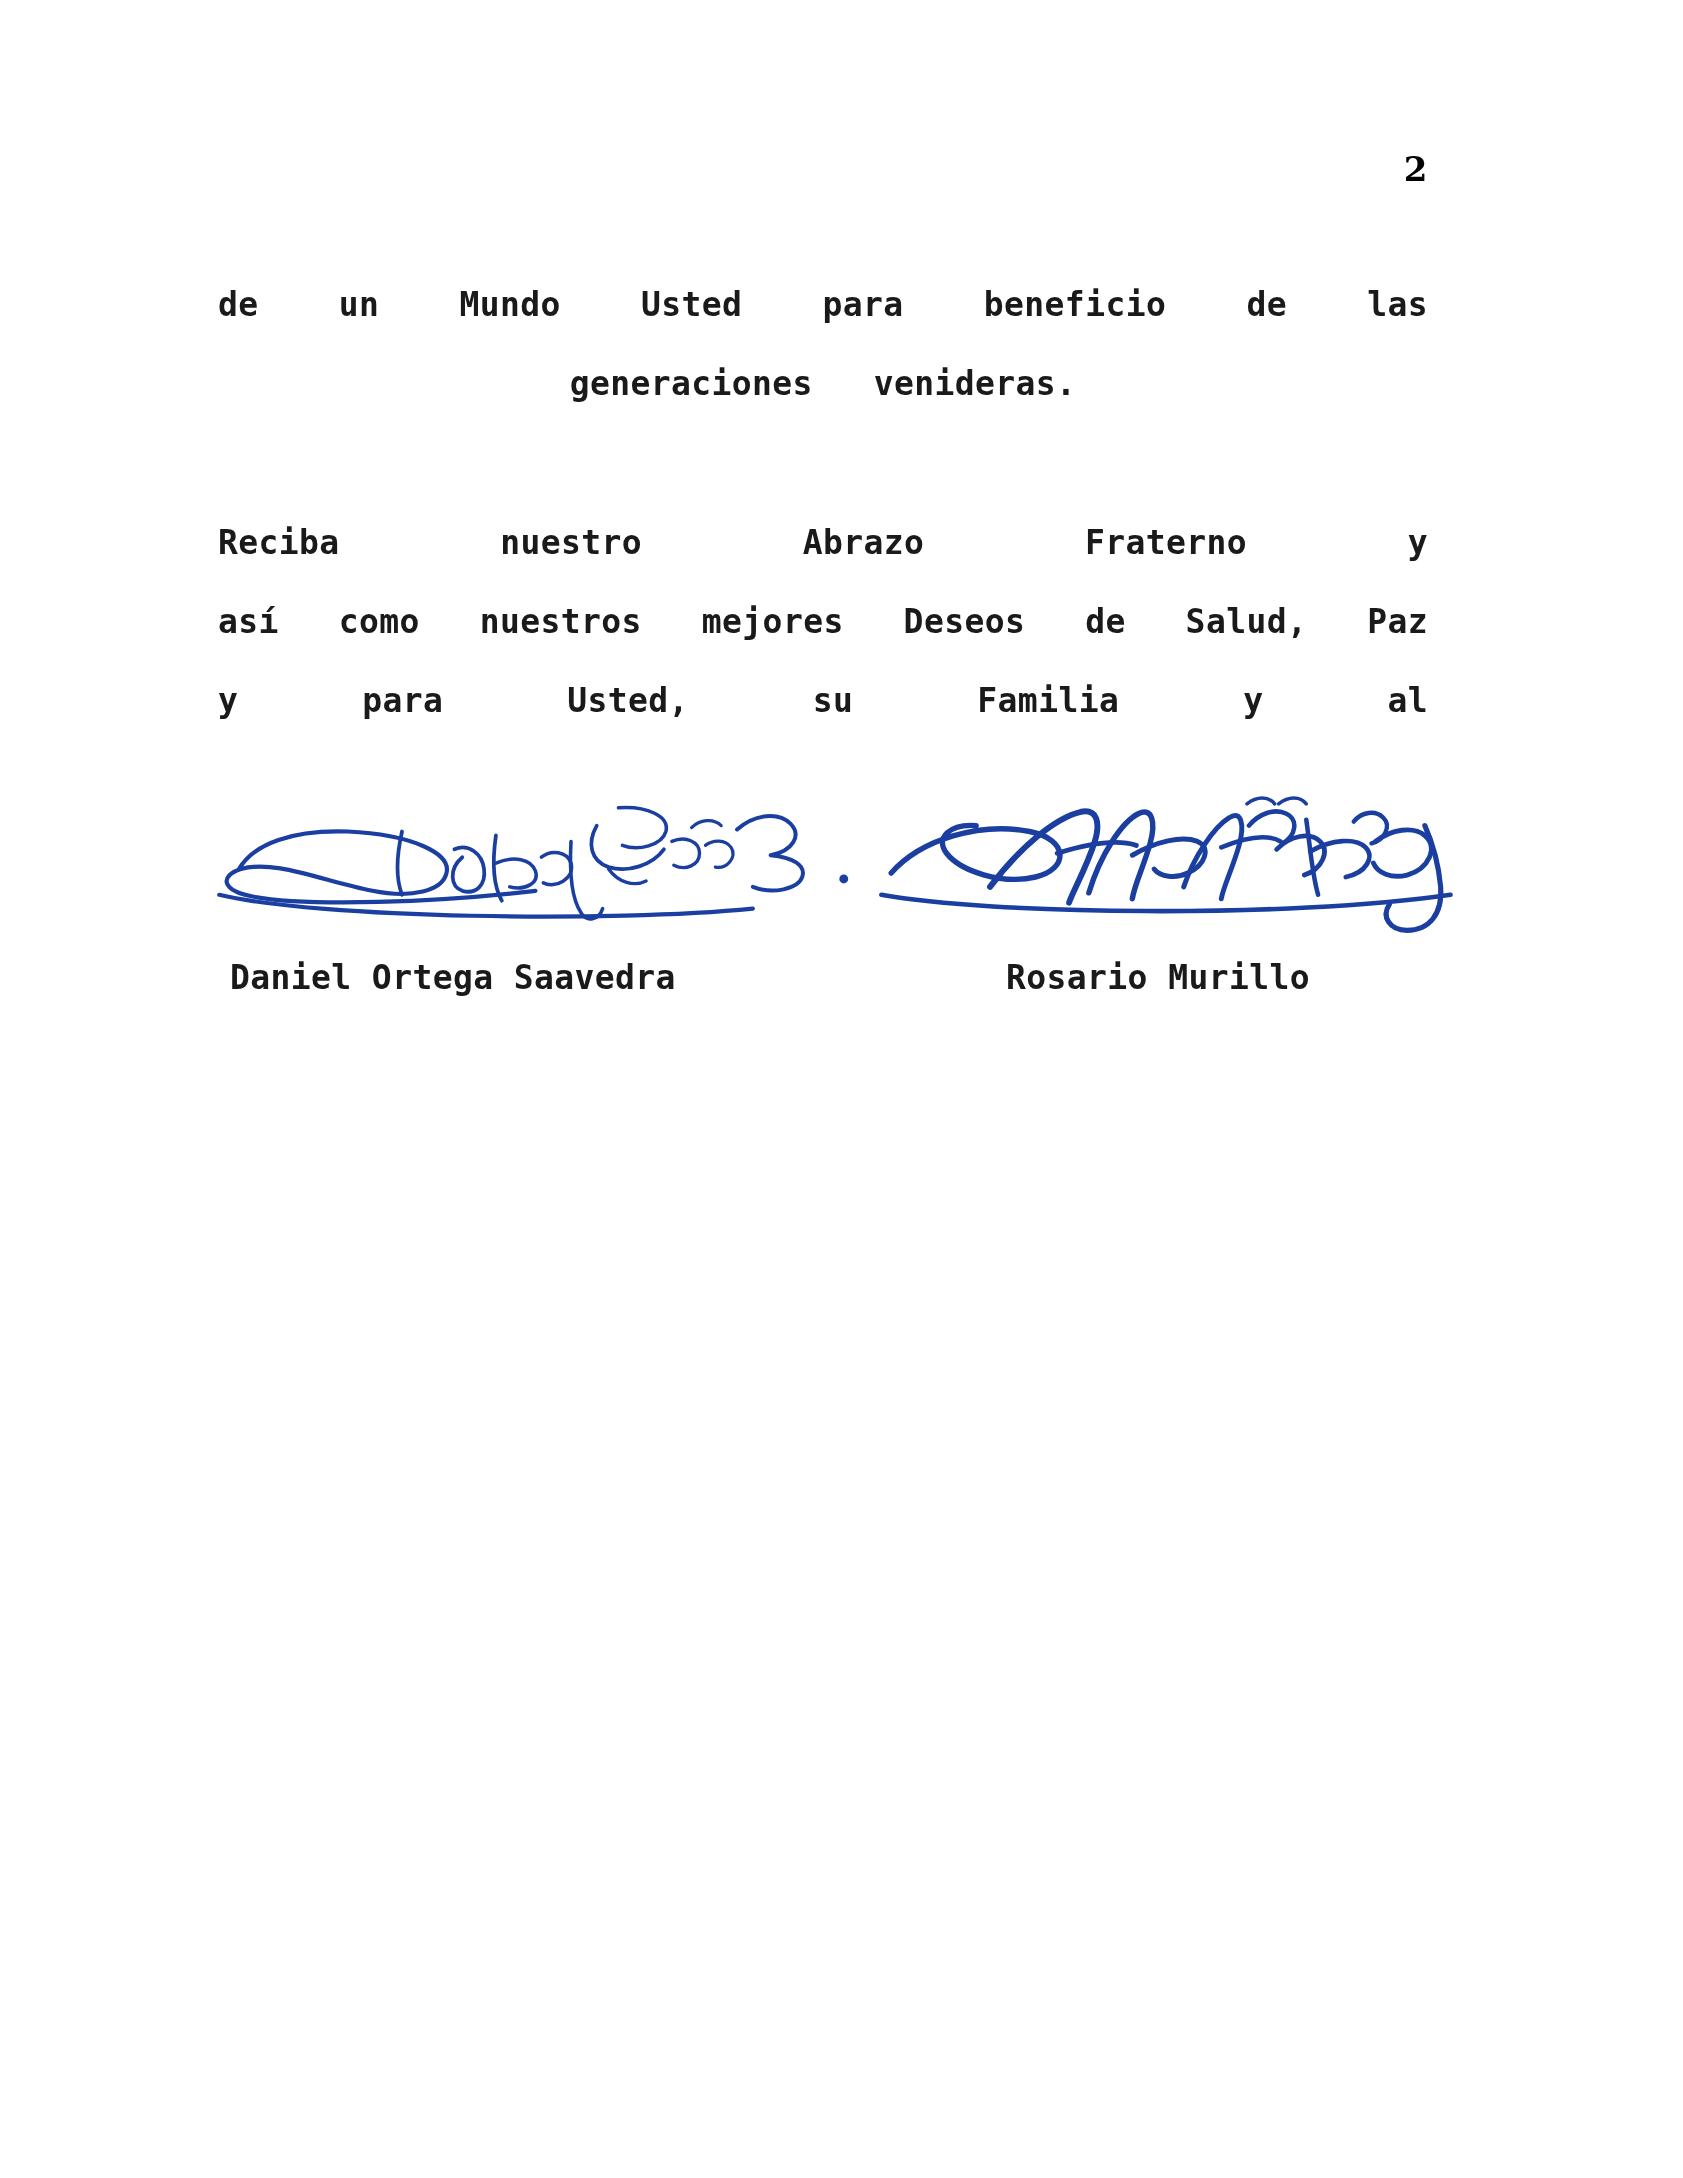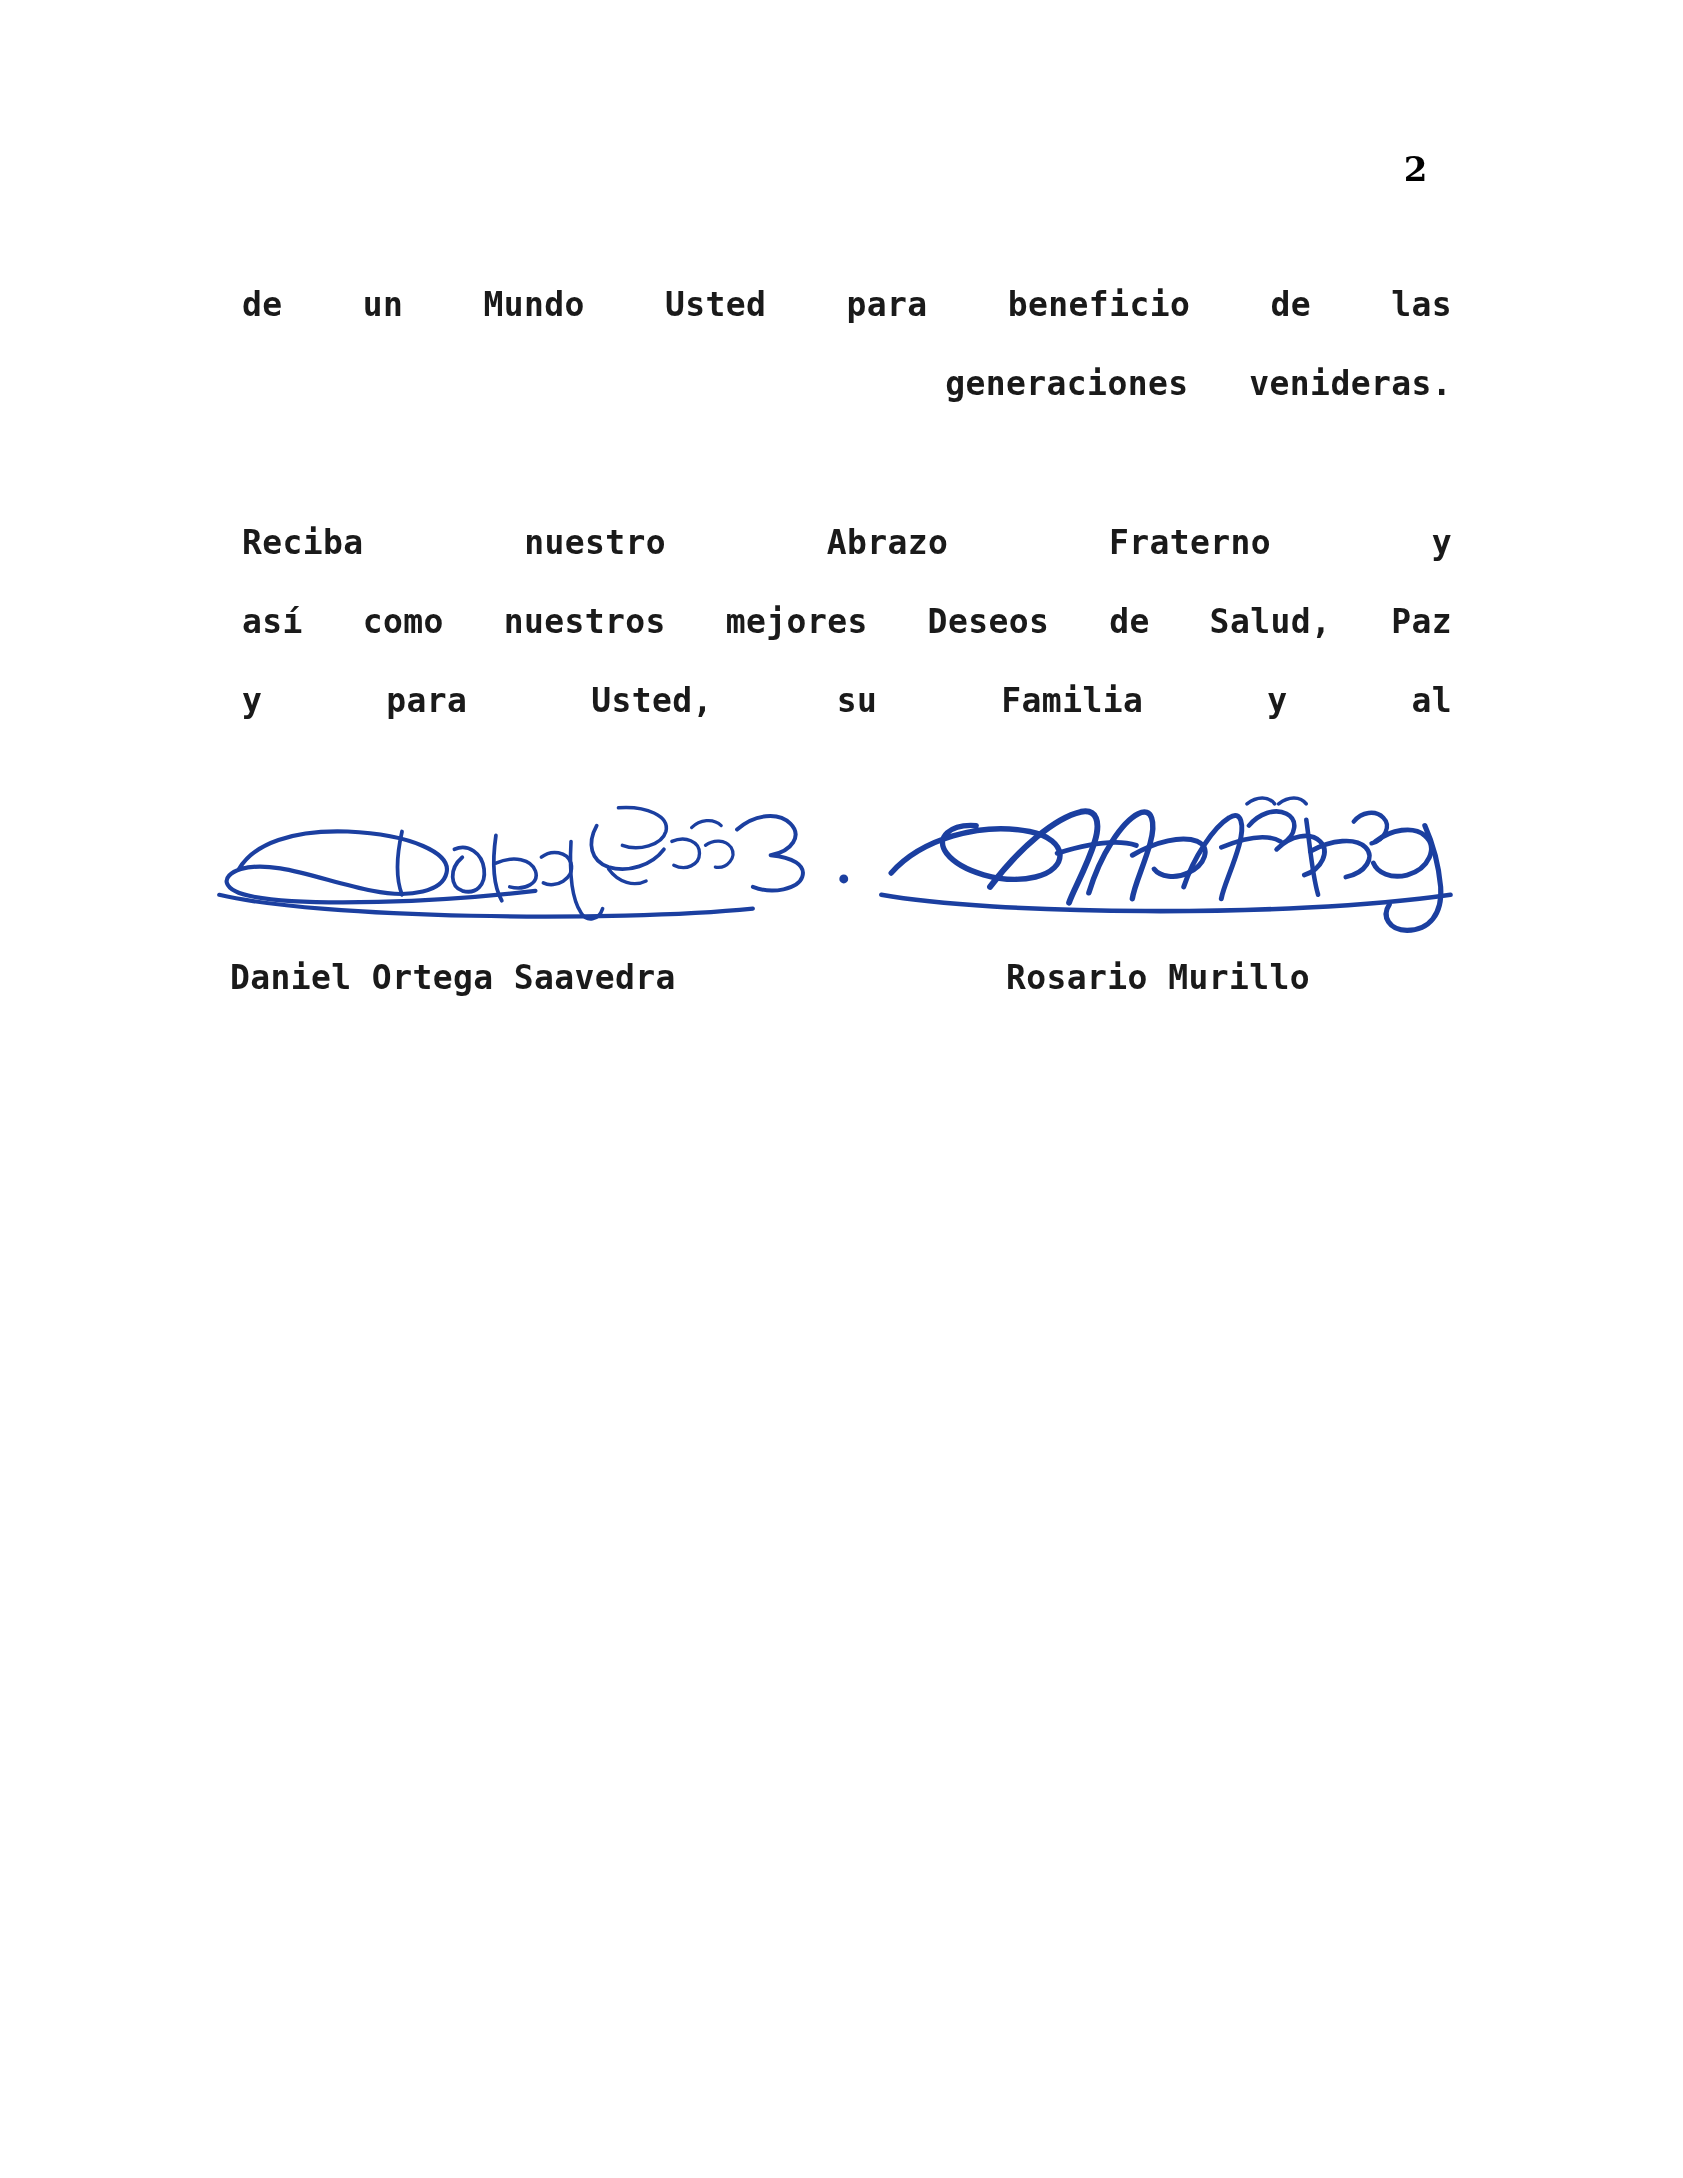--- a/index.html
+++ b/index.html
@@ -29,41 +29,41 @@
     top: 149px;
     width: 59px;
     text-align: center;
     font-family: "DejaVu Serif", serif;
     font-weight: bold;
     font-size: 34px;
     color: #000000;
   }
   .body-block {
     position: absolute;
-    left: 242px;
+    left: 218px;
     width: 1210px;
     font-family: "DejaVu Sans Mono", monospace;
     font-weight: bold;
     font-size: 33px;
     letter-spacing: 0.4px;
     color: #1a1a1a;
   }
   #para1 { top: 265px; }
   #para2 { top: 503px; }
 
   .just-line {
     display: flex;
     justify-content: space-between;
     height: 79px;
     line-height: 79px;
     white-space: nowrap;
   }
   .just-line.last {
     display: block;
-    text-align: right;
+    text-align: center;
   }
   .just-line > span {
     display: inline-block;
   }
 
   .sig-area {
     position: absolute;
     left: 0;
     top: 792px;
     width: 1515px;

